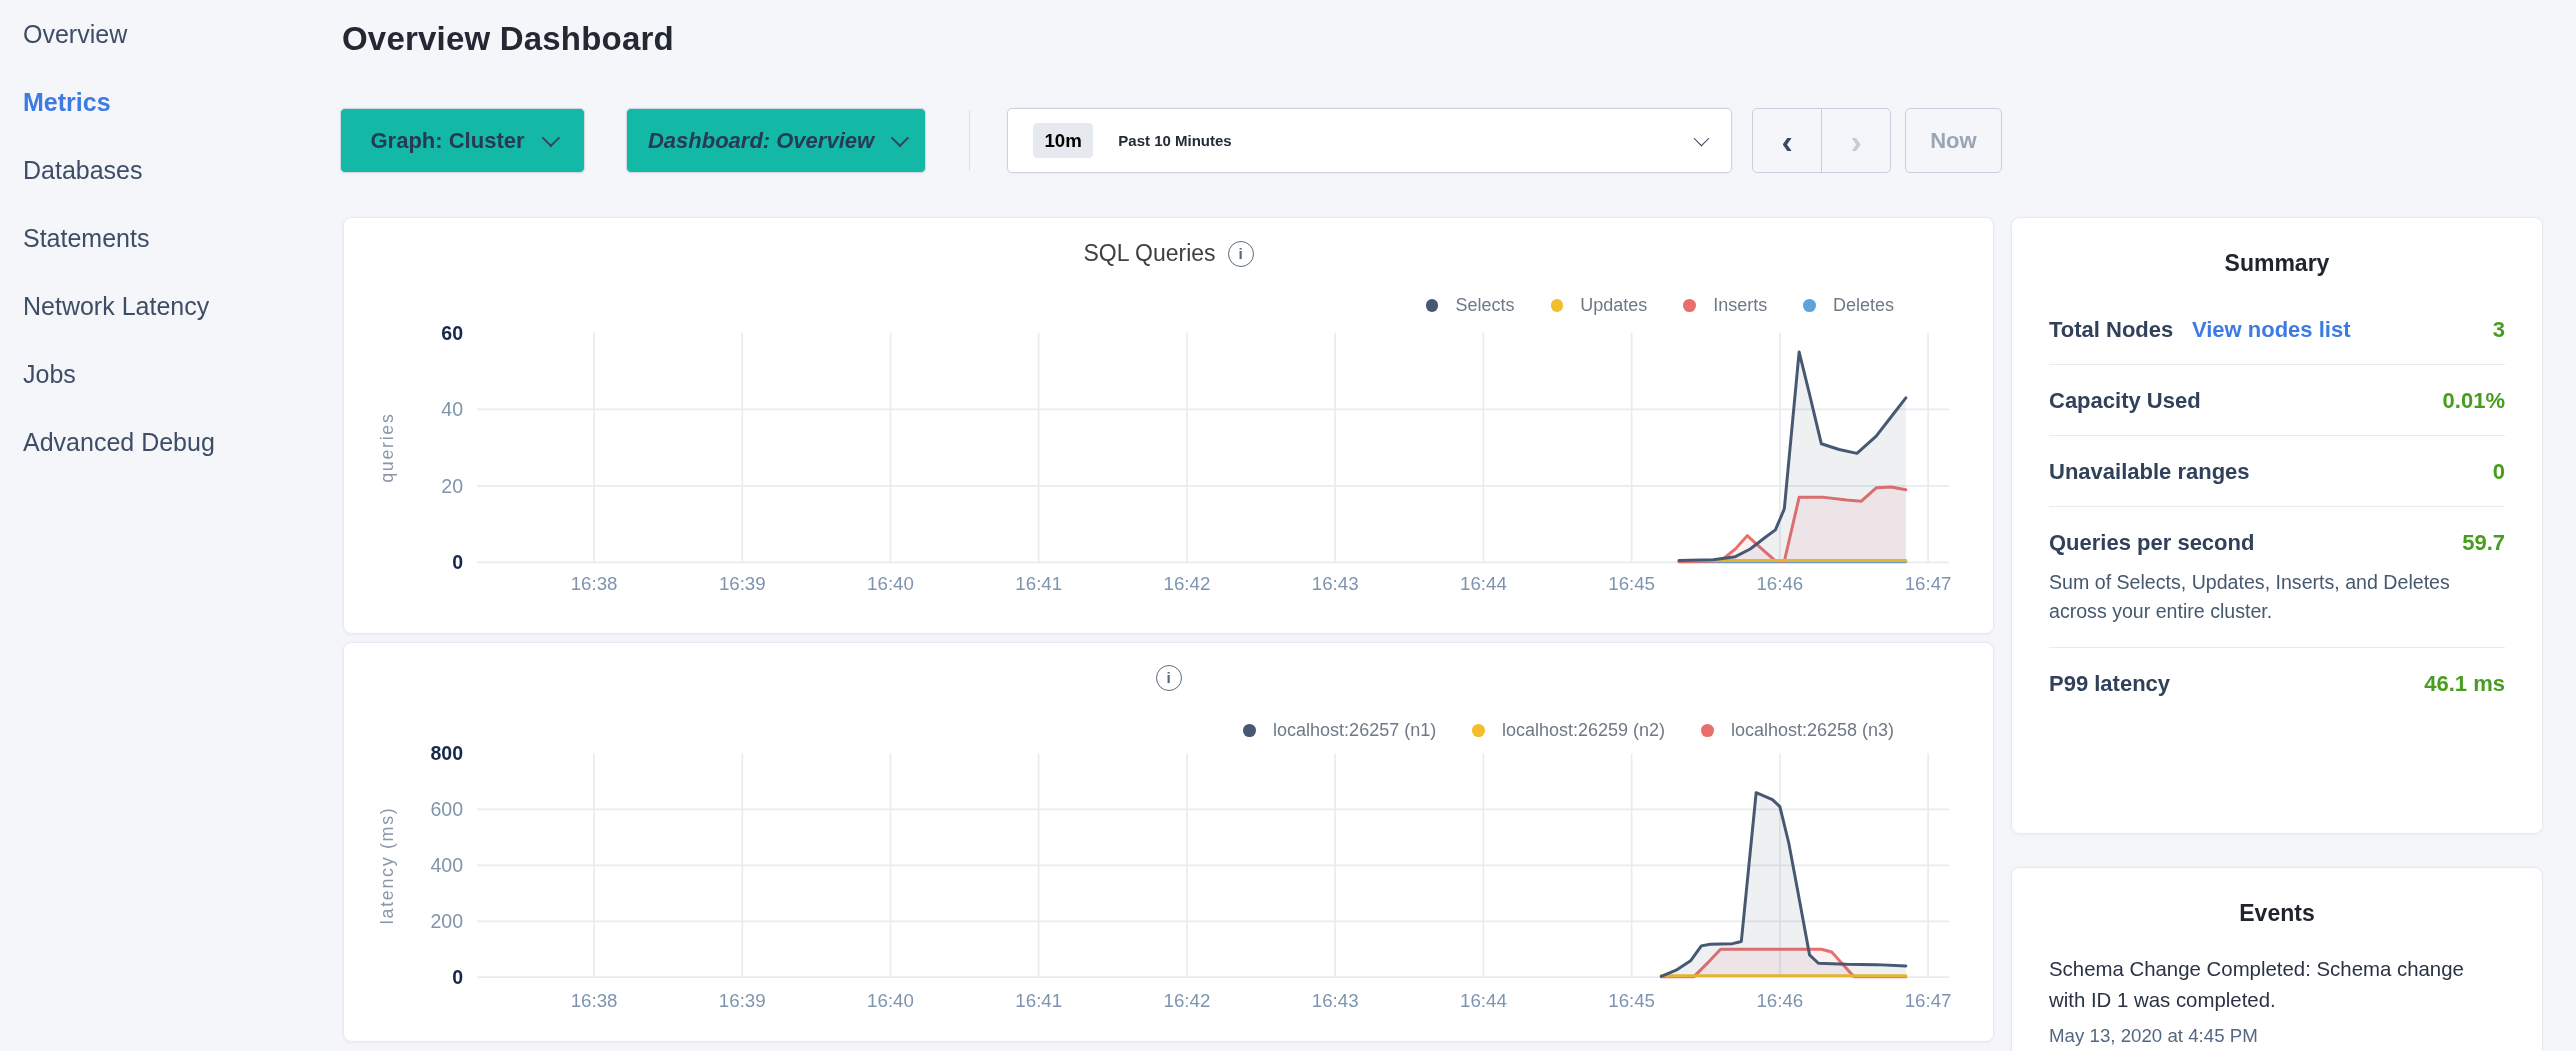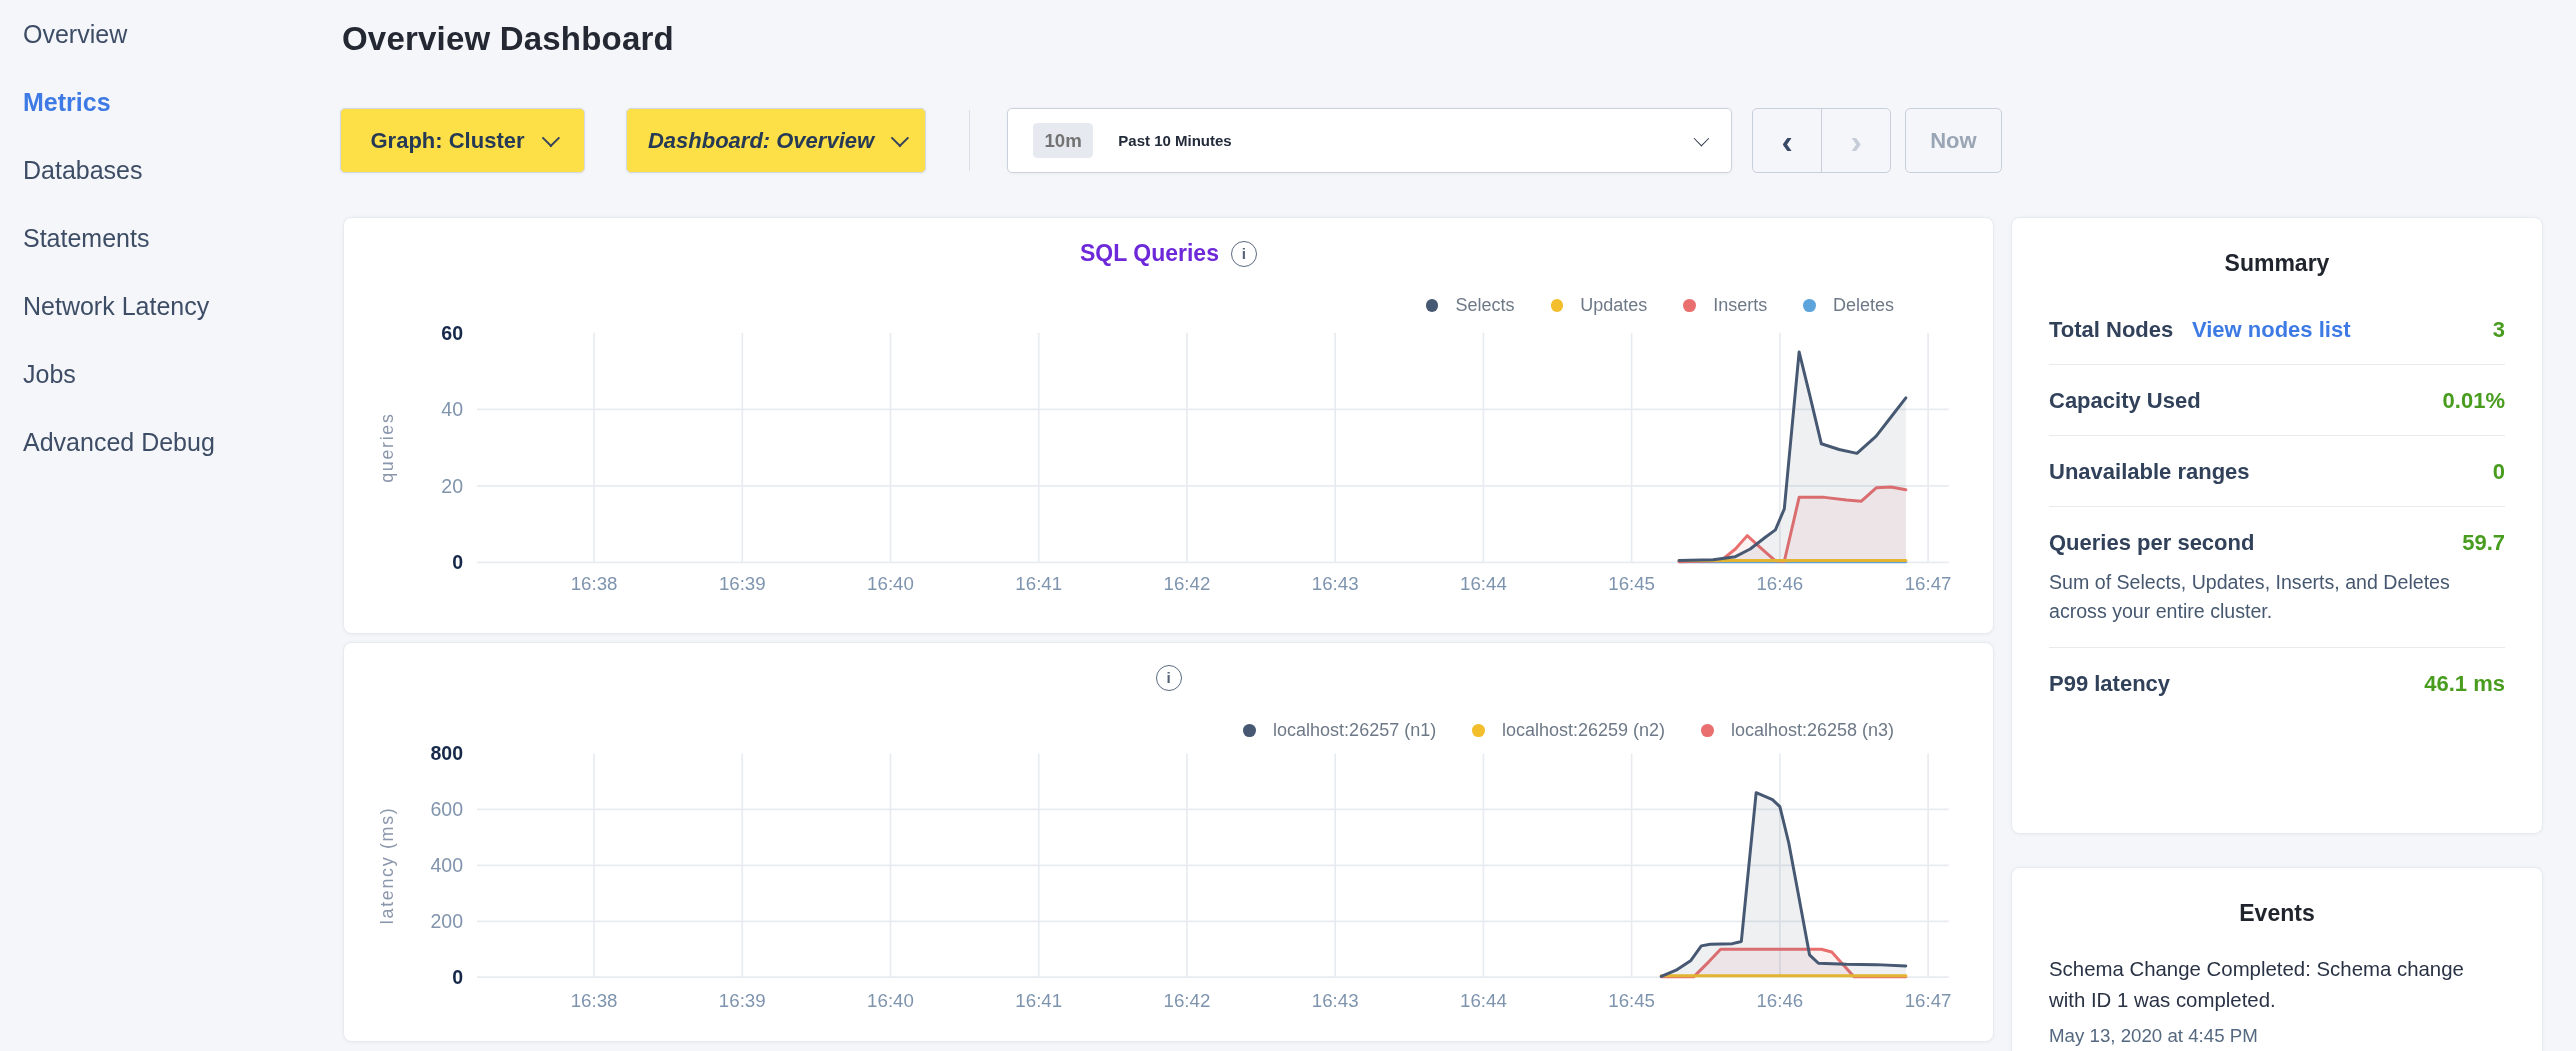--- a/index.html
+++ b/index.html
@@ -9,48 +9,48 @@
     -webkit-font-smoothing:antialiased;
   }
   
   .sidebar{position:absolute;left:23px;top:0;width:306px;}
   .nav-item{height:68px;display:flex;align-items:center;font-size:25px;font-weight:500;color:#3e4d66;cursor:pointer;}
   .nav-item.active{color:#3d7ae4;font-weight:700;}
   
   .page-title{position:absolute;left:342px;top:20.4px;margin:0;font-size:33px;font-weight:600;color:#232833;letter-spacing:0.2px;}
   
   .controls{position:absolute;left:340px;top:108px;height:65px;display:flex;align-items:center;}
-  .btn-dropdown{height:65px;box-sizing:border-box;border:0.9px solid #d4d9e1;border-radius:5.1px;background:#fde047;
+  .btn-dropdown{height:65px;box-sizing:border-box;border:0.9px solid #d4d9e1;border-radius:5.1px;background:#14b8a6;
     display:flex;align-items:center;justify-content:center;gap:17px;font-size:22px;font-weight:700;color:#263a55;
     box-shadow:0 0.9px 2.6px rgba(40,50,70,.05);cursor:pointer;}
   .btn-graph{width:245px;margin-right:41px;}
   .btn-dashboard{width:300px;font-style:italic;}
   .chev{width:11px;height:11px;border-right:2.6px solid #37445c;border-bottom:2.6px solid #37445c;
     transform:rotate(45deg) translateY(-3.4px);display:inline-block;}
   .controls-divider{width:0.9px;height:61px;background:#dadfe7;margin:0 37px 0 43px;}
   .time-select{width:725px;height:65px;box-sizing:border-box;background:#fff;border:0.9px solid #ccd2db;border-radius:5.1px;
     display:flex;align-items:center;padding:0 25.5px;cursor:pointer;box-shadow:0 0.9px 2.6px rgba(40,50,70,.05);}
-  .time-badge{background:#e6eaf0;border-radius:4.3px;padding:6.8px 11px;font-size:18.7px;font-weight:700;color:#737373;margin-right:25.5px;}
+  .time-badge{background:#e6eaf0;border-radius:4.3px;padding:6.8px 11px;font-size:18.7px;font-weight:700;color:#000000;margin-right:25.5px;}
   .time-label{font-size:15px;font-weight:700;color:#232b3a;flex:1;}
   .time-chev{width:10.2px;height:10.2px;border-right:1.7px solid #2c3648;border-bottom:1.7px solid #2c3648;transform:rotate(45deg) translateY(-2.6px);}
   .arrow-group{display:flex;margin-left:20.4px;border:0.9px solid #c8cfdc;border-radius:5.1px;height:65px;width:139px;box-sizing:border-box;overflow:hidden;}
   .arrow-btn{flex:1;display:flex;align-items:center;justify-content:center;font-size:34px;font-weight:700;line-height:1;cursor:pointer;}
   .arrow-prev{color:#3a4a66;border-right:0.9px solid #c8cfdc;}
   .arrow-next{color:#c6cdd9;}
   .now-btn{margin-left:13.6px;width:97px;height:65px;box-sizing:border-box;border:0.9px solid #c8cfdc;border-radius:5.1px;
     display:flex;align-items:center;justify-content:center;font-size:22px;font-weight:700;color:#9aa5b5;cursor:default;}
   
   .card{position:absolute;background:#fff;border:0.9px solid #e6e9ef;border-radius:8.5px;box-shadow:0 0.9px 3.4px rgba(60,70,90,.05);box-sizing:border-box;}
   #chart-card-0{left:343px;top:217px;width:1651px;height:417px;}
   #chart-card-1{left:343px;top:642px;width:1651px;height:400px;}
   #summary-card{left:2011px;top:217px;width:532px;height:617px;padding:0 37px;}
   #events-card{left:2011px;top:867px;width:532px;height:255px;padding:0 37px;}
   
   .chart-title-row{position:absolute;top:22px;left:0;right:0;display:flex;justify-content:center;align-items:center;gap:12px;}
-  .chart-title{font-size:23px;font-weight:700;color:#6d28d9;}
+  .chart-title{font-size:23px;font-weight:400;color:#404040;}
   .info-icon{width:26px;height:26px;box-sizing:border-box;border:1.7px solid #5b6a82;border-radius:50%;color:#566478;
     font-size:15.3px;font-weight:700;display:flex;align-items:center;justify-content:center;cursor:pointer;}
   .chart-legend{position:absolute;top:77px;right:99px;display:flex;gap:36px;align-items:center;}
   .legend-item{display:flex;align-items:center;gap:17px;font-size:18px;color:#6e7987;}
   .legend-dot{width:12.8px;height:12.8px;border-radius:50%;}
   svg.chart-plot{position:absolute;left:0;top:0;width:100%;height:100%;}
   .tick-y{font-size:23px;fill:#8094ac;}
   .tick-y.dark{fill:#16294b;font-weight:700;}
   .tick-x{font-size:22px;fill:#7e94ae;}
   .axis-label{font-size:21px;fill:#8a96ab;letter-spacing:2px;}

